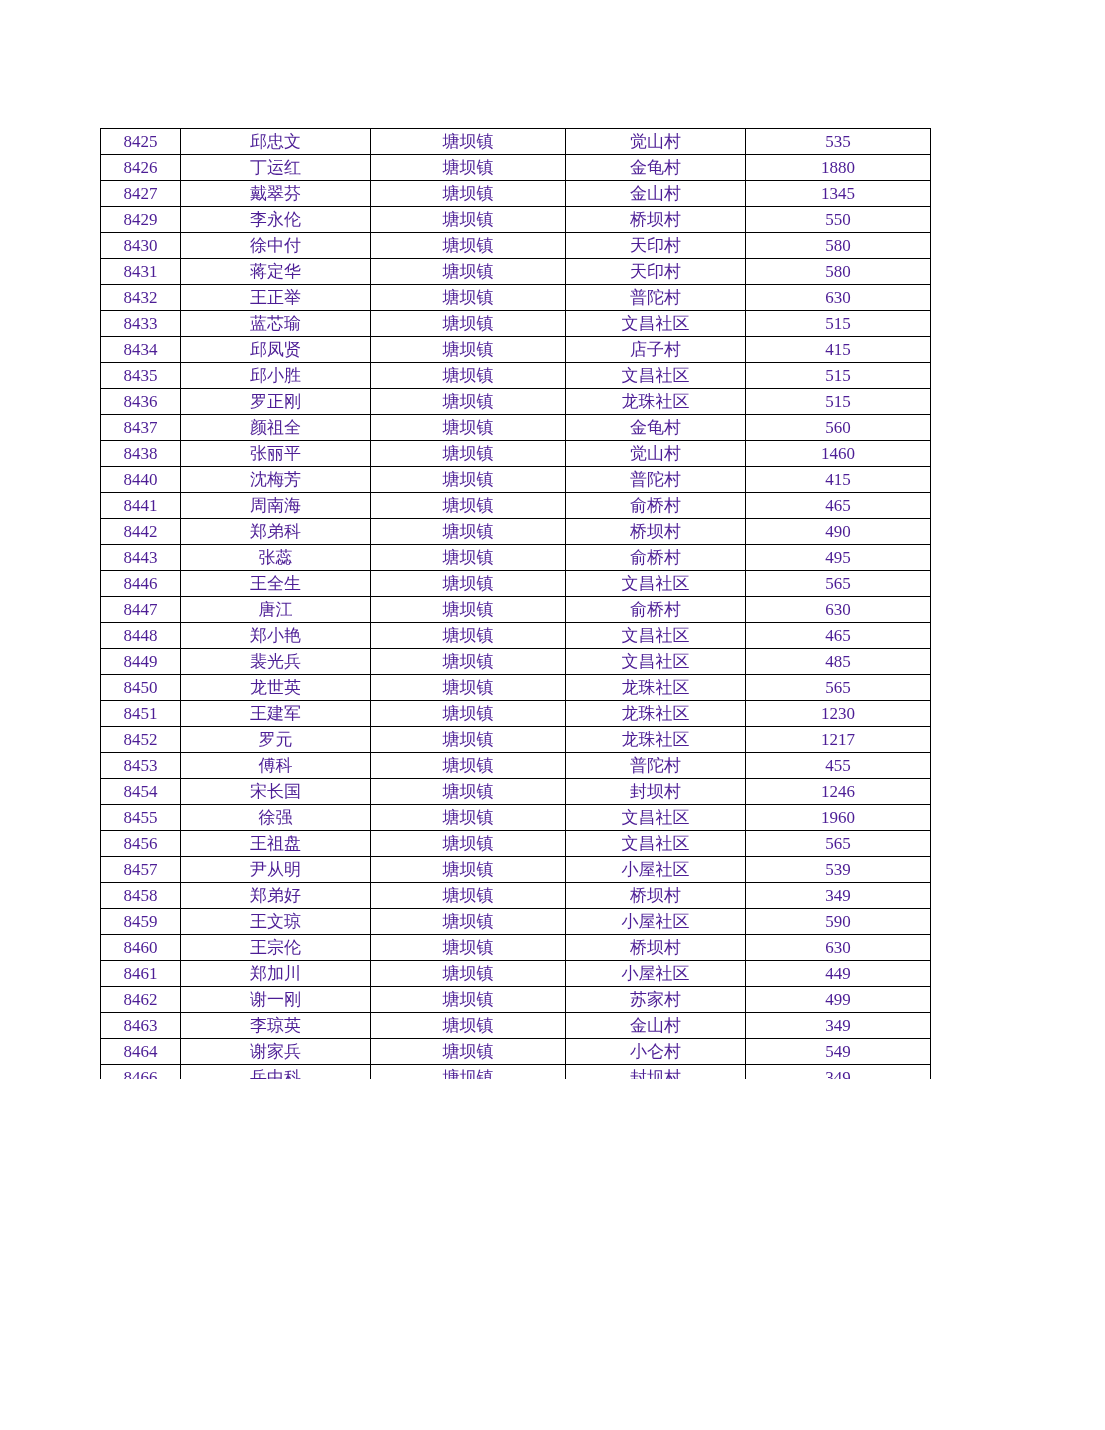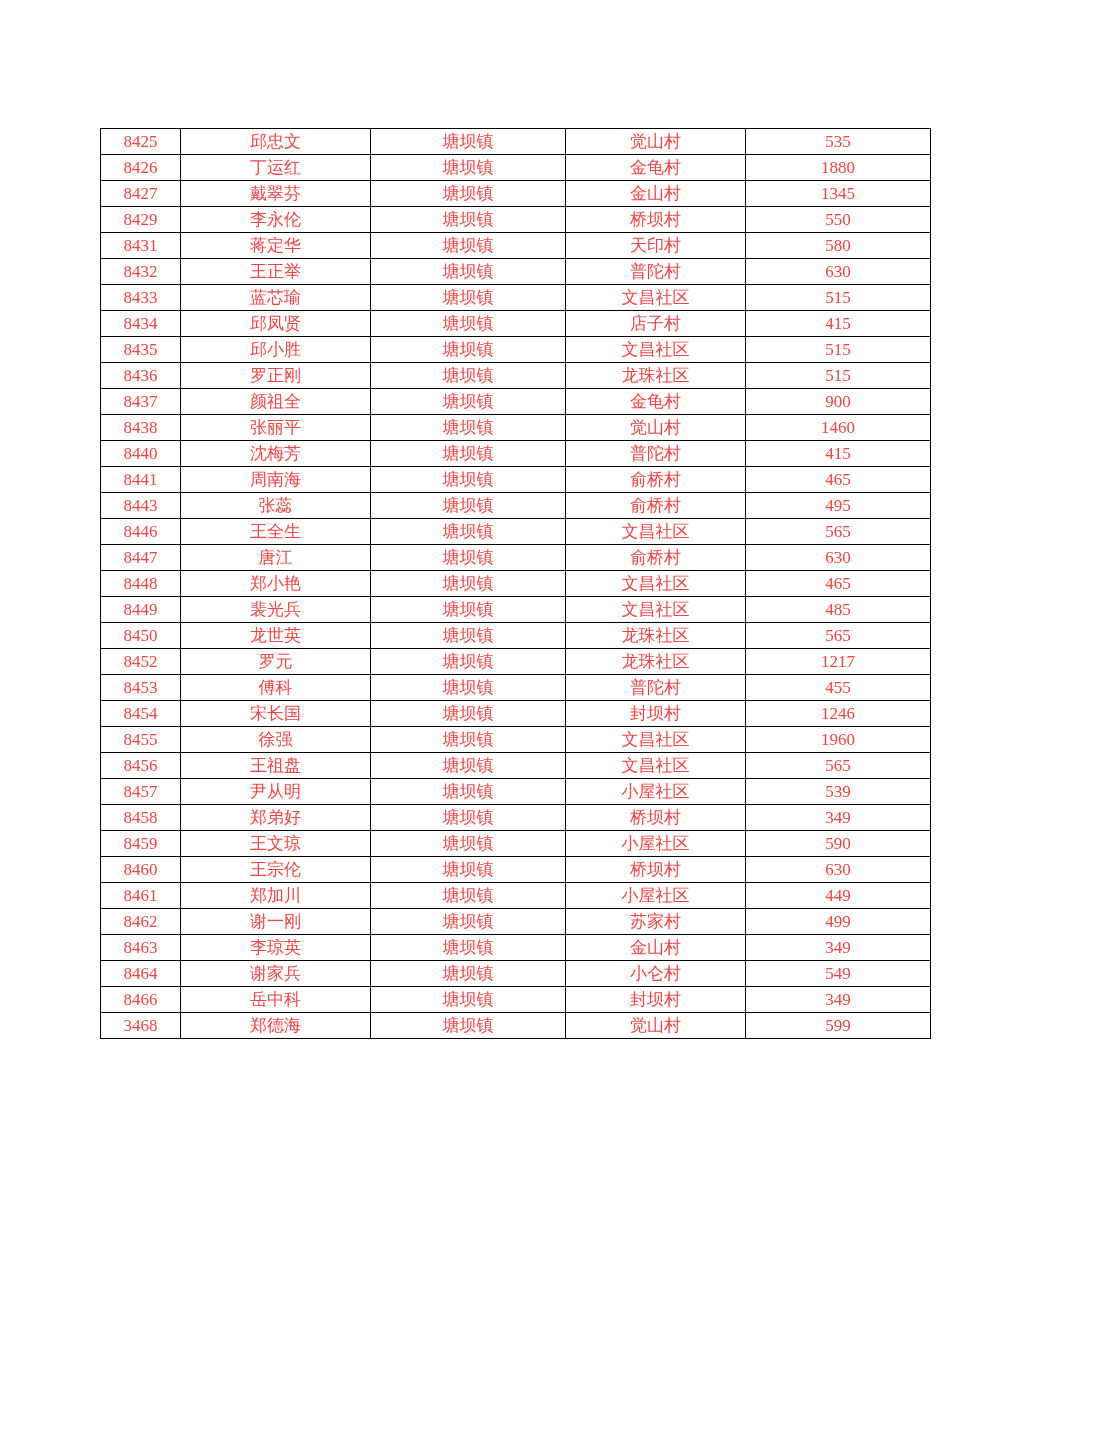--- a/index.html
+++ b/index.html
@@ -6,21 +6,21 @@
     margin: 0;
     padding: 0;
     background: #ffffff;
   }
   .page {
     position: relative;
     width: 1105px;
     height: 1079px;
     background: #ffffff;
     font-family: "Liberation Serif", "DejaVu Serif", serif;
-    color: #ef4444;
+    color: #4c1d95;
     overflow: hidden;
     border-radius: 23px;
   }
   table.records {
     position: absolute;
     left: 100px;
     top: 128px;
     width: 830px;
     border-collapse: collapse;
     table-layout: fixed;
@@ -77,20 +77,27 @@
           <td>1345</td>
         </tr>
         <tr>
           <td>8429</td>
           <td>李永伦</td>
           <td>塘坝镇</td>
           <td>桥坝村</td>
           <td>550</td>
         </tr>
         <tr>
+          <td>8430</td>
+          <td>徐中付</td>
+          <td>塘坝镇</td>
+          <td>天印村</td>
+          <td>580</td>
+        </tr>
+        <tr>
           <td>8431</td>
           <td>蒋定华</td>
           <td>塘坝镇</td>
           <td>天印村</td>
           <td>580</td>
         </tr>
         <tr>
           <td>8432</td>
           <td>王正举</td>
           <td>塘坝镇</td>
@@ -123,21 +130,21 @@
           <td>罗正刚</td>
           <td>塘坝镇</td>
           <td>龙珠社区</td>
           <td>515</td>
         </tr>
         <tr>
           <td>8437</td>
           <td>颜祖全</td>
           <td>塘坝镇</td>
           <td>金龟村</td>
-          <td>900</td>
+          <td>560</td>
         </tr>
         <tr>
           <td>8438</td>
           <td>张丽平</td>
           <td>塘坝镇</td>
           <td>觉山村</td>
           <td>1460</td>
         </tr>
         <tr>
           <td>8440</td>
@@ -147,20 +154,27 @@
           <td>415</td>
         </tr>
         <tr>
           <td>8441</td>
           <td>周南海</td>
           <td>塘坝镇</td>
           <td>俞桥村</td>
           <td>465</td>
         </tr>
         <tr>
+          <td>8442</td>
+          <td>郑弟科</td>
+          <td>塘坝镇</td>
+          <td>桥坝村</td>
+          <td>490</td>
+        </tr>
+        <tr>
           <td>8443</td>
           <td>张蕊</td>
           <td>塘坝镇</td>
           <td>俞桥村</td>
           <td>495</td>
         </tr>
         <tr>
           <td>8446</td>
           <td>王全生</td>
           <td>塘坝镇</td>
@@ -187,20 +201,27 @@
           <td>塘坝镇</td>
           <td>文昌社区</td>
           <td>485</td>
         </tr>
         <tr>
           <td>8450</td>
           <td>龙世英</td>
           <td>塘坝镇</td>
           <td>龙珠社区</td>
           <td>565</td>
+        </tr>
+        <tr>
+          <td>8451</td>
+          <td>王建军</td>
+          <td>塘坝镇</td>
+          <td>龙珠社区</td>
+          <td>1230</td>
         </tr>
         <tr>
           <td>8452</td>
           <td>罗元</td>
           <td>塘坝镇</td>
           <td>龙珠社区</td>
           <td>1217</td>
         </tr>
         <tr>
           <td>8453</td>

